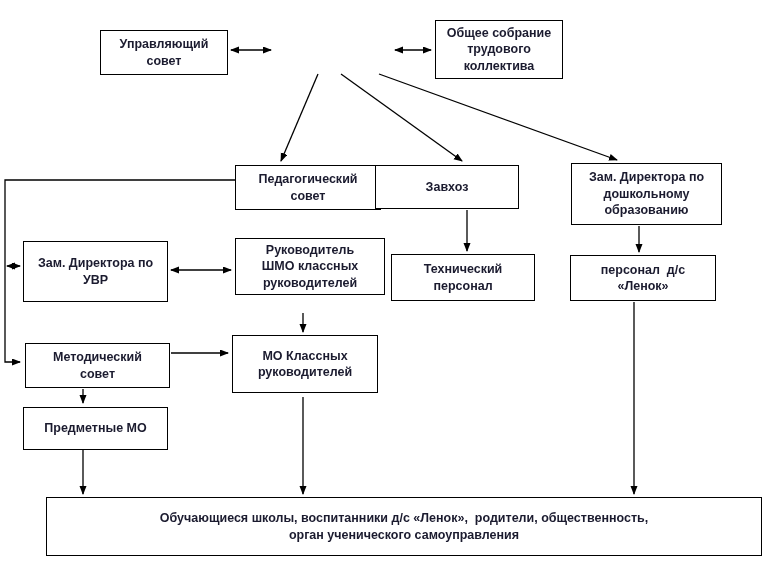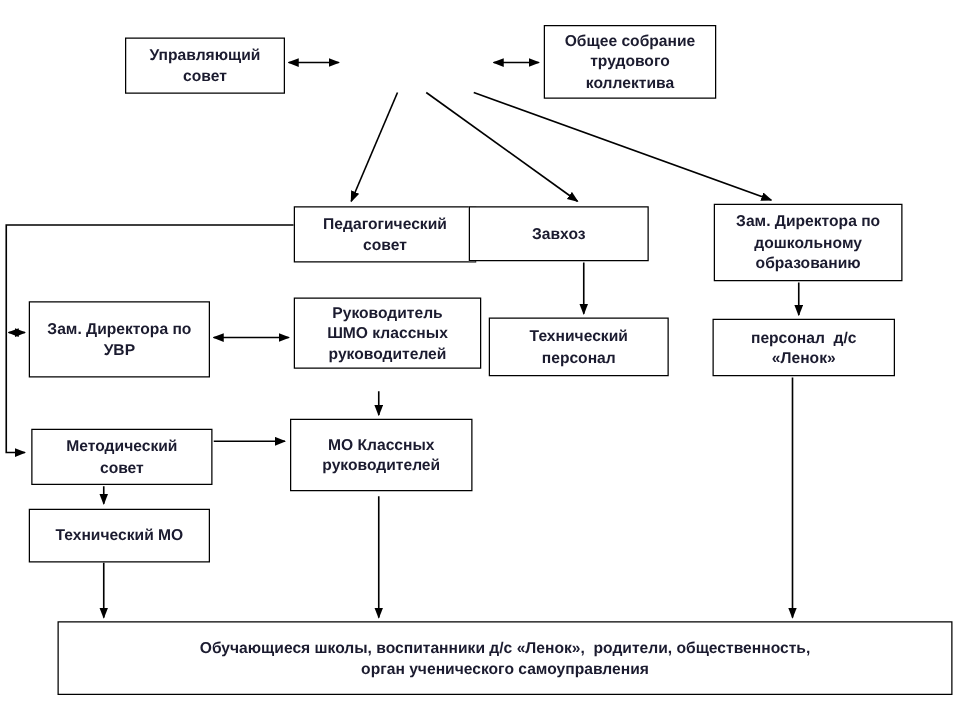--- a/index.html
+++ b/index.html
@@ -83,21 +83,21 @@
     <line x1="303" y1="397" x2="303" y2="494" marker-end="url(#ah)"></line>
     <line x1="634" y1="302" x2="634" y2="494" marker-end="url(#ah)"></line>
   </svg>
 
   <div class="node" style="left:100px;top:30px;width:128px;height:45px">
     <span class="label">Управляющий
 совет</span>
   </div>
 
 
-  <div class="node" style="left:435px;top:20px;width:138px;height:59px">
+  <div class="node" style="left:435px;top:20px;width:128px;height:59px">
     <span class="label">Общее собрание
 трудового
 коллектива</span>
   </div>
 
   <div class="node" style="left:235px;top:165px;width:146px;height:45px">
     <span class="label">Педагогический
 совет</span>
   </div>
 
@@ -136,21 +136,21 @@
     <span class="label">Методический
 совет</span>
   </div>
 
   <div class="node" style="left:232px;top:335px;width:146px;height:58px">
     <span class="label">МО Классных
 руководителей</span>
   </div>
 
   <div class="node" style="left:23px;top:407px;width:145px;height:43px">
-    <span class="label">Технический МО</span>
+    <span class="label">Предметные МО</span>
   </div>
 
   <div class="node" style="left:46px;top:497px;width:716px;height:59px">
     <span class="label">Обучающиеся школы, воспитанники д/с «Ленок»,  родители, общественность,
 орган ученического самоуправления</span>
   </div>
 
 </div>
 
 </body></html>

